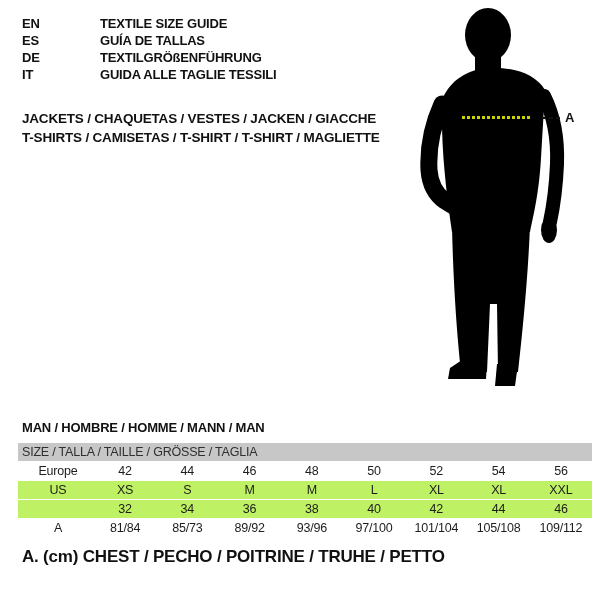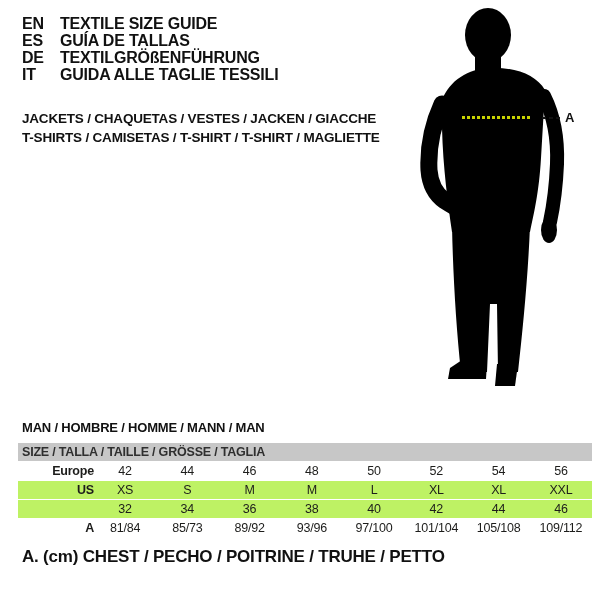--- a/index.html
+++ b/index.html
@@ -4,21 +4,21 @@
 <style>
   html,body { margin:0; padding:0; }
   body {
     width:600px; height:600px; position:relative; overflow:hidden;
     background:#ffffff; color:#111;
     font-family:"Liberation Sans", sans-serif;
   }
 
   
   .lang-list { position:absolute; left:22px; top:15px; }
-  .lang-row { display:flex; line-height:17px; font-size:16px; font-weight:bold; letter-spacing:-0.2px; }
+  .lang-row { display:flex; line-height:17px; font-size:13px; font-weight:bold; letter-spacing:-0.2px;gap:40px; }
   .lang-code { width:38px; }
 
   
   .products { position:absolute; left:22px; top:110px; font-size:13.5px; font-weight:bold; line-height:18.5px; letter-spacing:-0.2px; }
 
   
   .figure { position:absolute; left:420px; top:8px; width:160px; height:390px; }
   .measure-yellow {
     position:absolute; left:462px; top:116px; width:68px; height:3px;
     background:repeating-linear-gradient(90deg,#c9d400 0 3px, rgba(0,0,0,0) 3px 5px);
@@ -28,22 +28,22 @@
     background:repeating-linear-gradient(90deg,#111 0 4px, rgba(0,0,0,0) 4px 7px);
   }
   .measure-label { position:absolute; left:565px; top:110px; font-size:13px; font-weight:bold; }
 
   
   .man-label { position:absolute; left:22px; top:420px; font-size:13px; font-weight:bold; letter-spacing:-0.2px; }
 
   
   .size-table { position:absolute; left:18px; top:443px; width:574px; border-collapse:collapse; font-size:12.5px; table-layout:fixed; }
   .size-table td { height:18px; padding:0; text-align:center; vertical-align:middle; color:#1d1d1b; letter-spacing:-0.2px; }
-  .size-table td.label { text-align:right; padding-left:4px;font-weight:bold; }
-  .size-table tr.header-row td { background:#c7c7c7; text-align:left; padding-left:4px; color:#2f2f2f;font-weight:bold; }
+  .size-table td.label { text-align:center; padding-left:4px; }
+  .size-table tr.header-row td { background:#c7c7c7; text-align:left; padding-left:4px; color:#2f2f2f; }
   .size-table tr.row-gray td { background:#bef264; }
   .size-table tr { border-bottom:1px solid #ffffff; }
 
   
   .footnote { position:absolute; left:22px; top:547px; font-size:17px; font-weight:bold; letter-spacing:-0.2px; }
 </style>
 </head>
 <body>
 
 <div class="lang-list">

